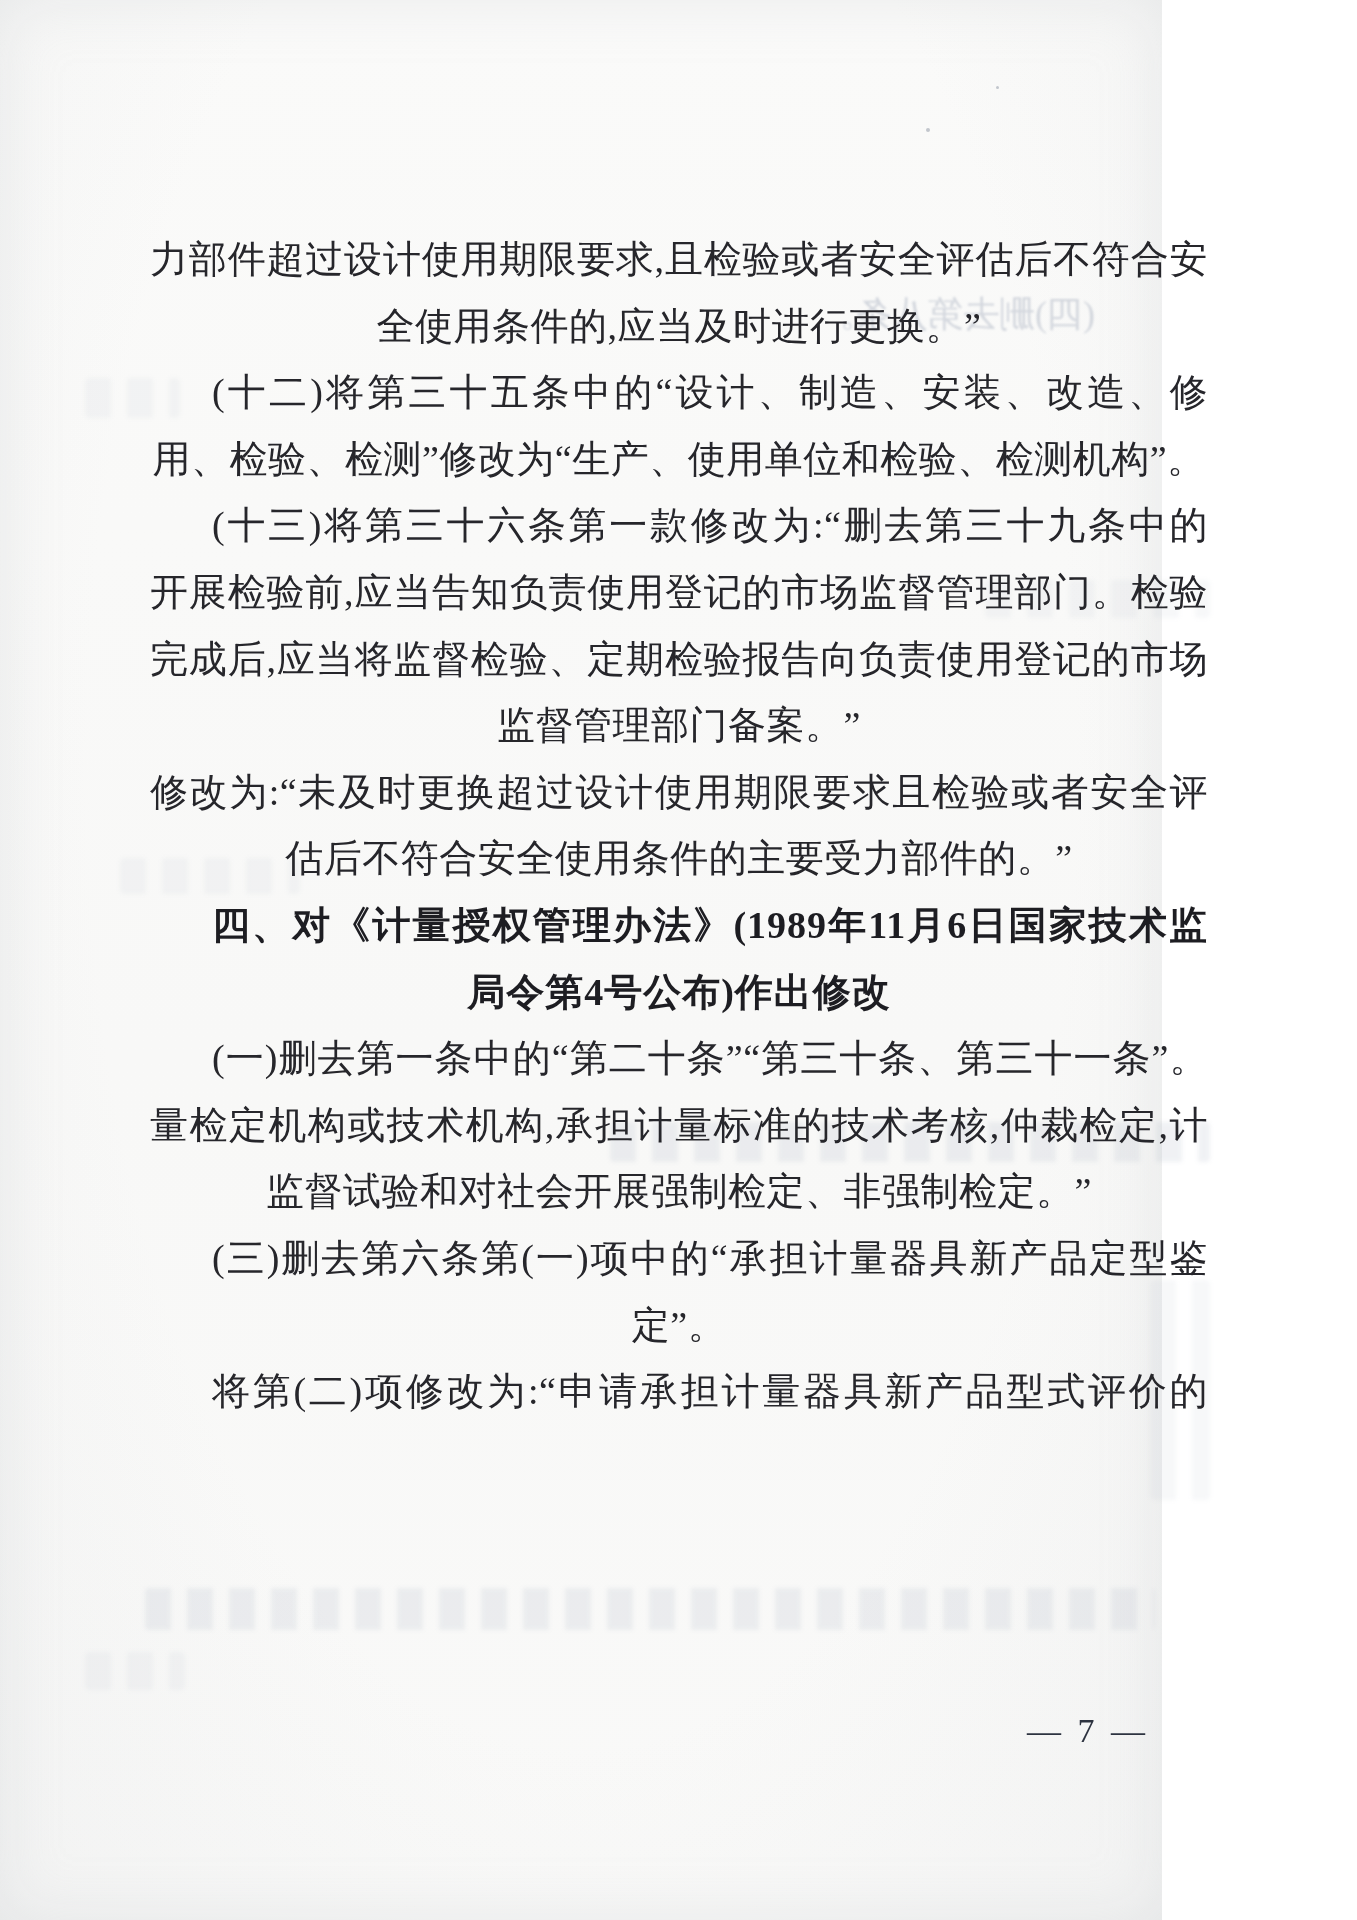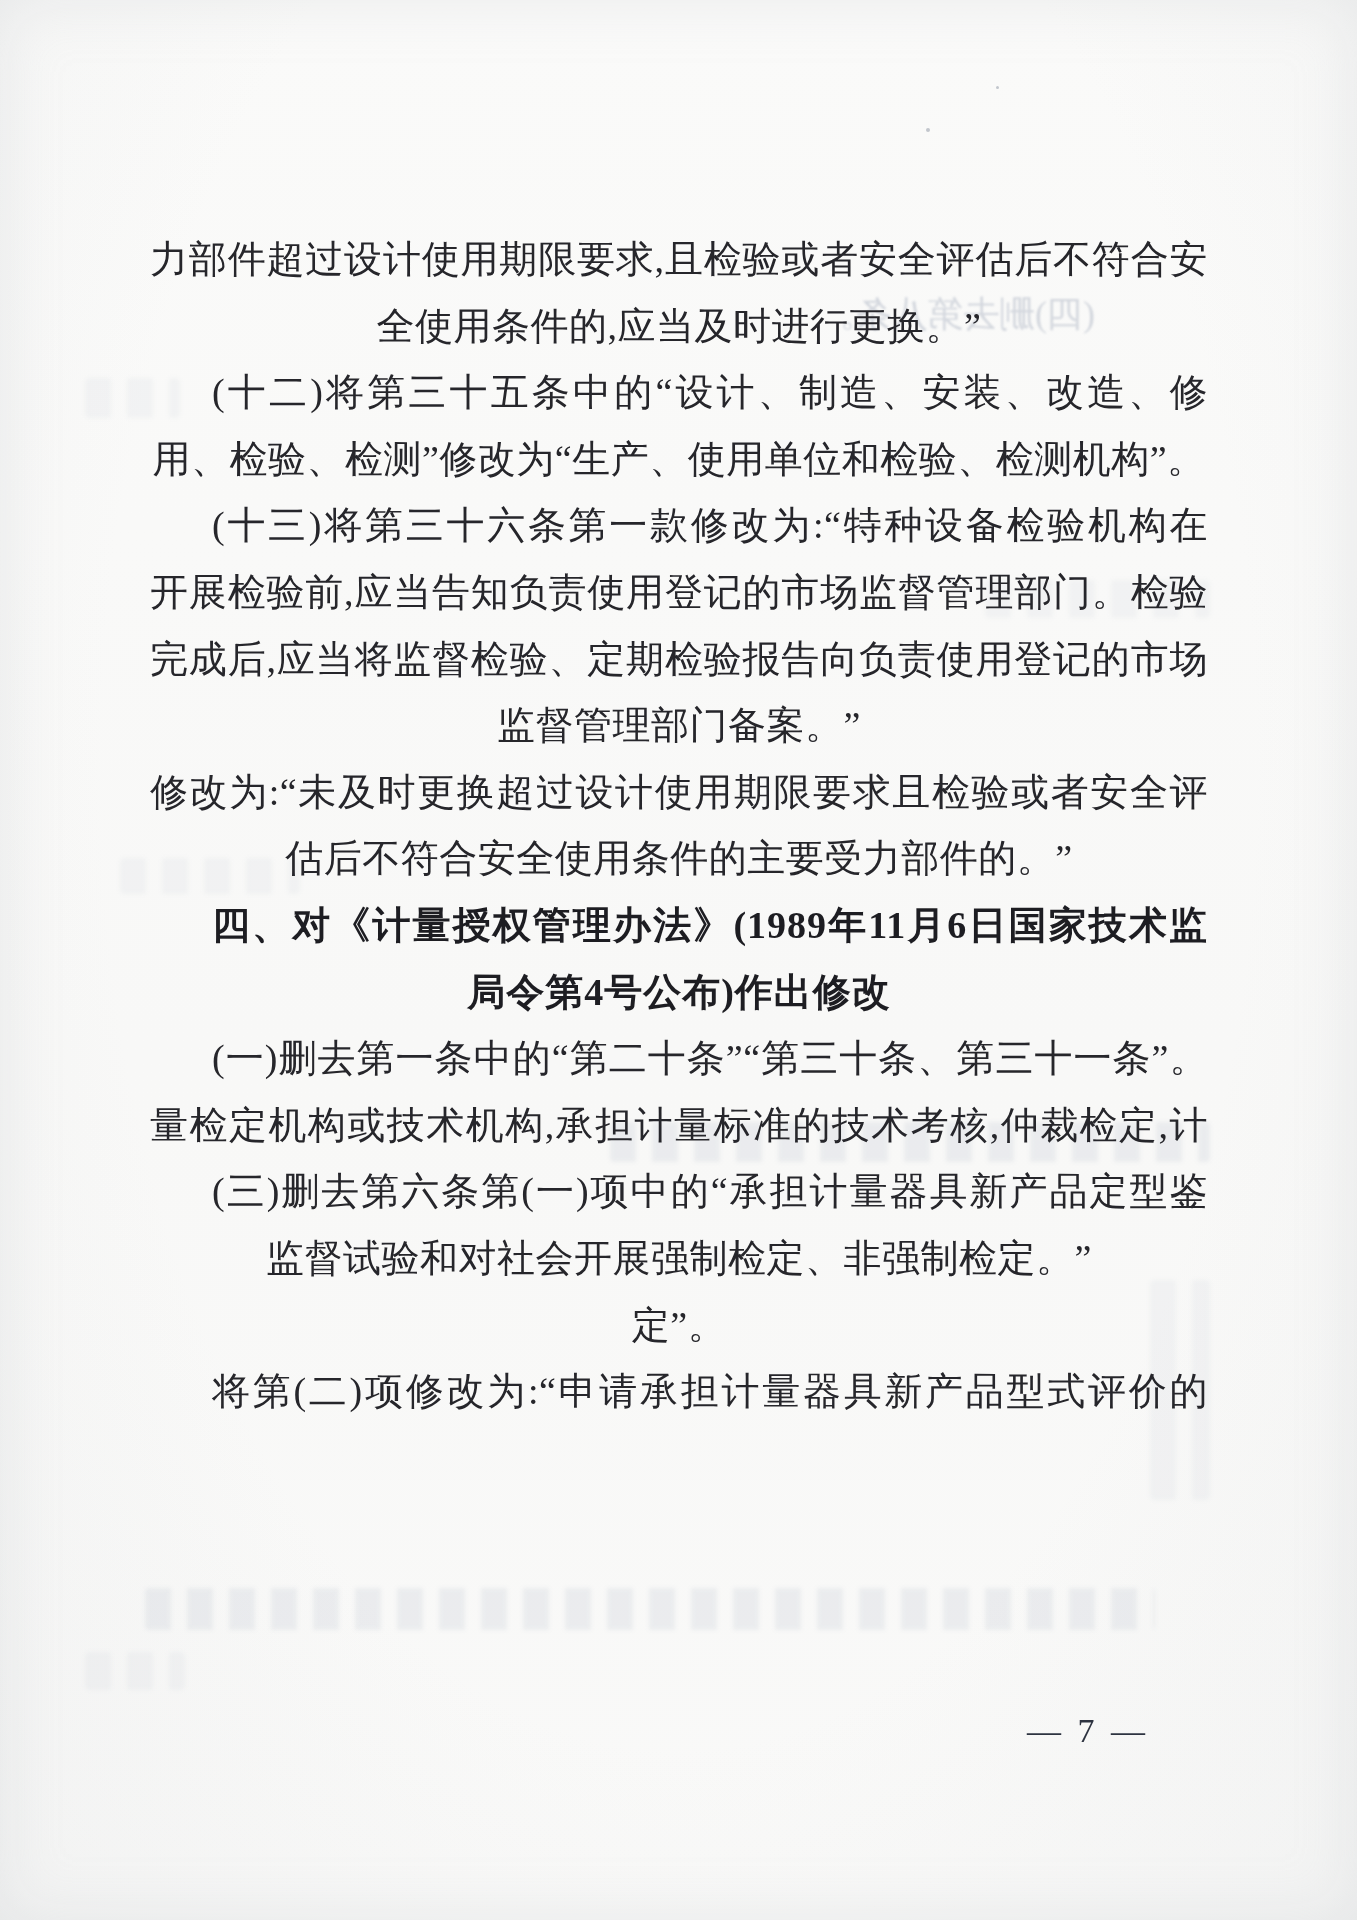--- a/index.html
+++ b/index.html
@@ -6,21 +6,21 @@
     margin: 0;
     padding: 0;
     width: 1357px;
     height: 1920px;
     overflow: hidden;
     background: #ffffff;
     font-family: "Liberation Serif", "DejaVu Serif", serif;
   }
   .page {
     position: relative;
-    width: 1357px;
+    width: 1162px;
     height: 1920px;
     background:
       radial-gradient(ellipse at 50% 40%, rgba(255,255,255,0) 60%, rgba(210,213,216,0.18) 100%),
       linear-gradient(180deg, #fafaf9 0%, #f8f8f7 55%, #f9f9f8 100%);
     box-shadow: inset 0 0 60px rgba(190,195,200,0.25);
   }
   .text-block {
     position: absolute;
     left: 150px;
     top: 226px;
@@ -101,31 +101,31 @@
   <div class="smudge" style="left: 145px; top: 1588px; width: 1010px; height: 42px;"></div>
   <div class="smudge light" style="left: 85px;  top: 1652px; width: 100px; height: 38px;"></div>
   <div class="speck" style="left: 926px; top: 128px;"></div>
   <div class="speck" style="left: 996px; top: 86px; width: 3px; height: 3px;"></div>
 
   <div class="text-block">
     <div class="line full">力部件超过设计使用期限要求,且检验或者安全评估后不符合安</div>
     <div class="line">全使用条件的,应当及时进行更换。”</div>
     <div class="line full indent">(十二)将第三十五条中的“设计、制造、安装、改造、修理、使</div>
     <div class="line">用、检验、检测”修改为“生产、使用单位和检验、检测机构”。</div>
-    <div class="line full indent">(十三)将第三十六条第一款修改为:“特种设备检验机构在</div>
+    <div class="line full indent">(十三)将第三十六条第一款修改为:“删去第三十九条中的</div>
     <div class="line full">开展检验前,应当告知负责使用登记的市场监督管理部门。检验</div>
     <div class="line full">完成后,应当将监督检验、定期检验报告向负责使用登记的市场</div>
     <div class="line">监督管理部门备案。”</div>
     <div class="line full">修改为:“未及时更换超过设计使用期限要求且检验或者安全评</div>
     <div class="line">估后不符合安全使用条件的主要受力部件的。”</div>
     <div class="line full indent bold">四、对《计量授权管理办法》(1989年11月6日国家技术监督</div>
     <div class="line bold">局令第4号公布)作出修改</div>
     <div class="line full indent">(一)删去第一条中的“第二十条”“第三十条、第三十一条”。</div>
     <div class="line full">量检定机构或技术机构,承担计量标准的技术考核,仲裁检定,计</div>
+    <div class="line">监督试验和对社会开展强制检定、非强制检定。”</div>
     <div class="line full indent">(三)删去第六条第(一)项中的“承担计量器具新产品定型鉴</div>
-    <div class="line">监督试验和对社会开展强制检定、非强制检定。”</div>
     <div class="line">定”。</div>
     <div class="line full indent">将第(二)项修改为:“申请承担计量器具新产品型式评价的</div>
   </div>
 
   <div class="page-number">— 7 —</div>
 
 </div>
 
 </body></html>

